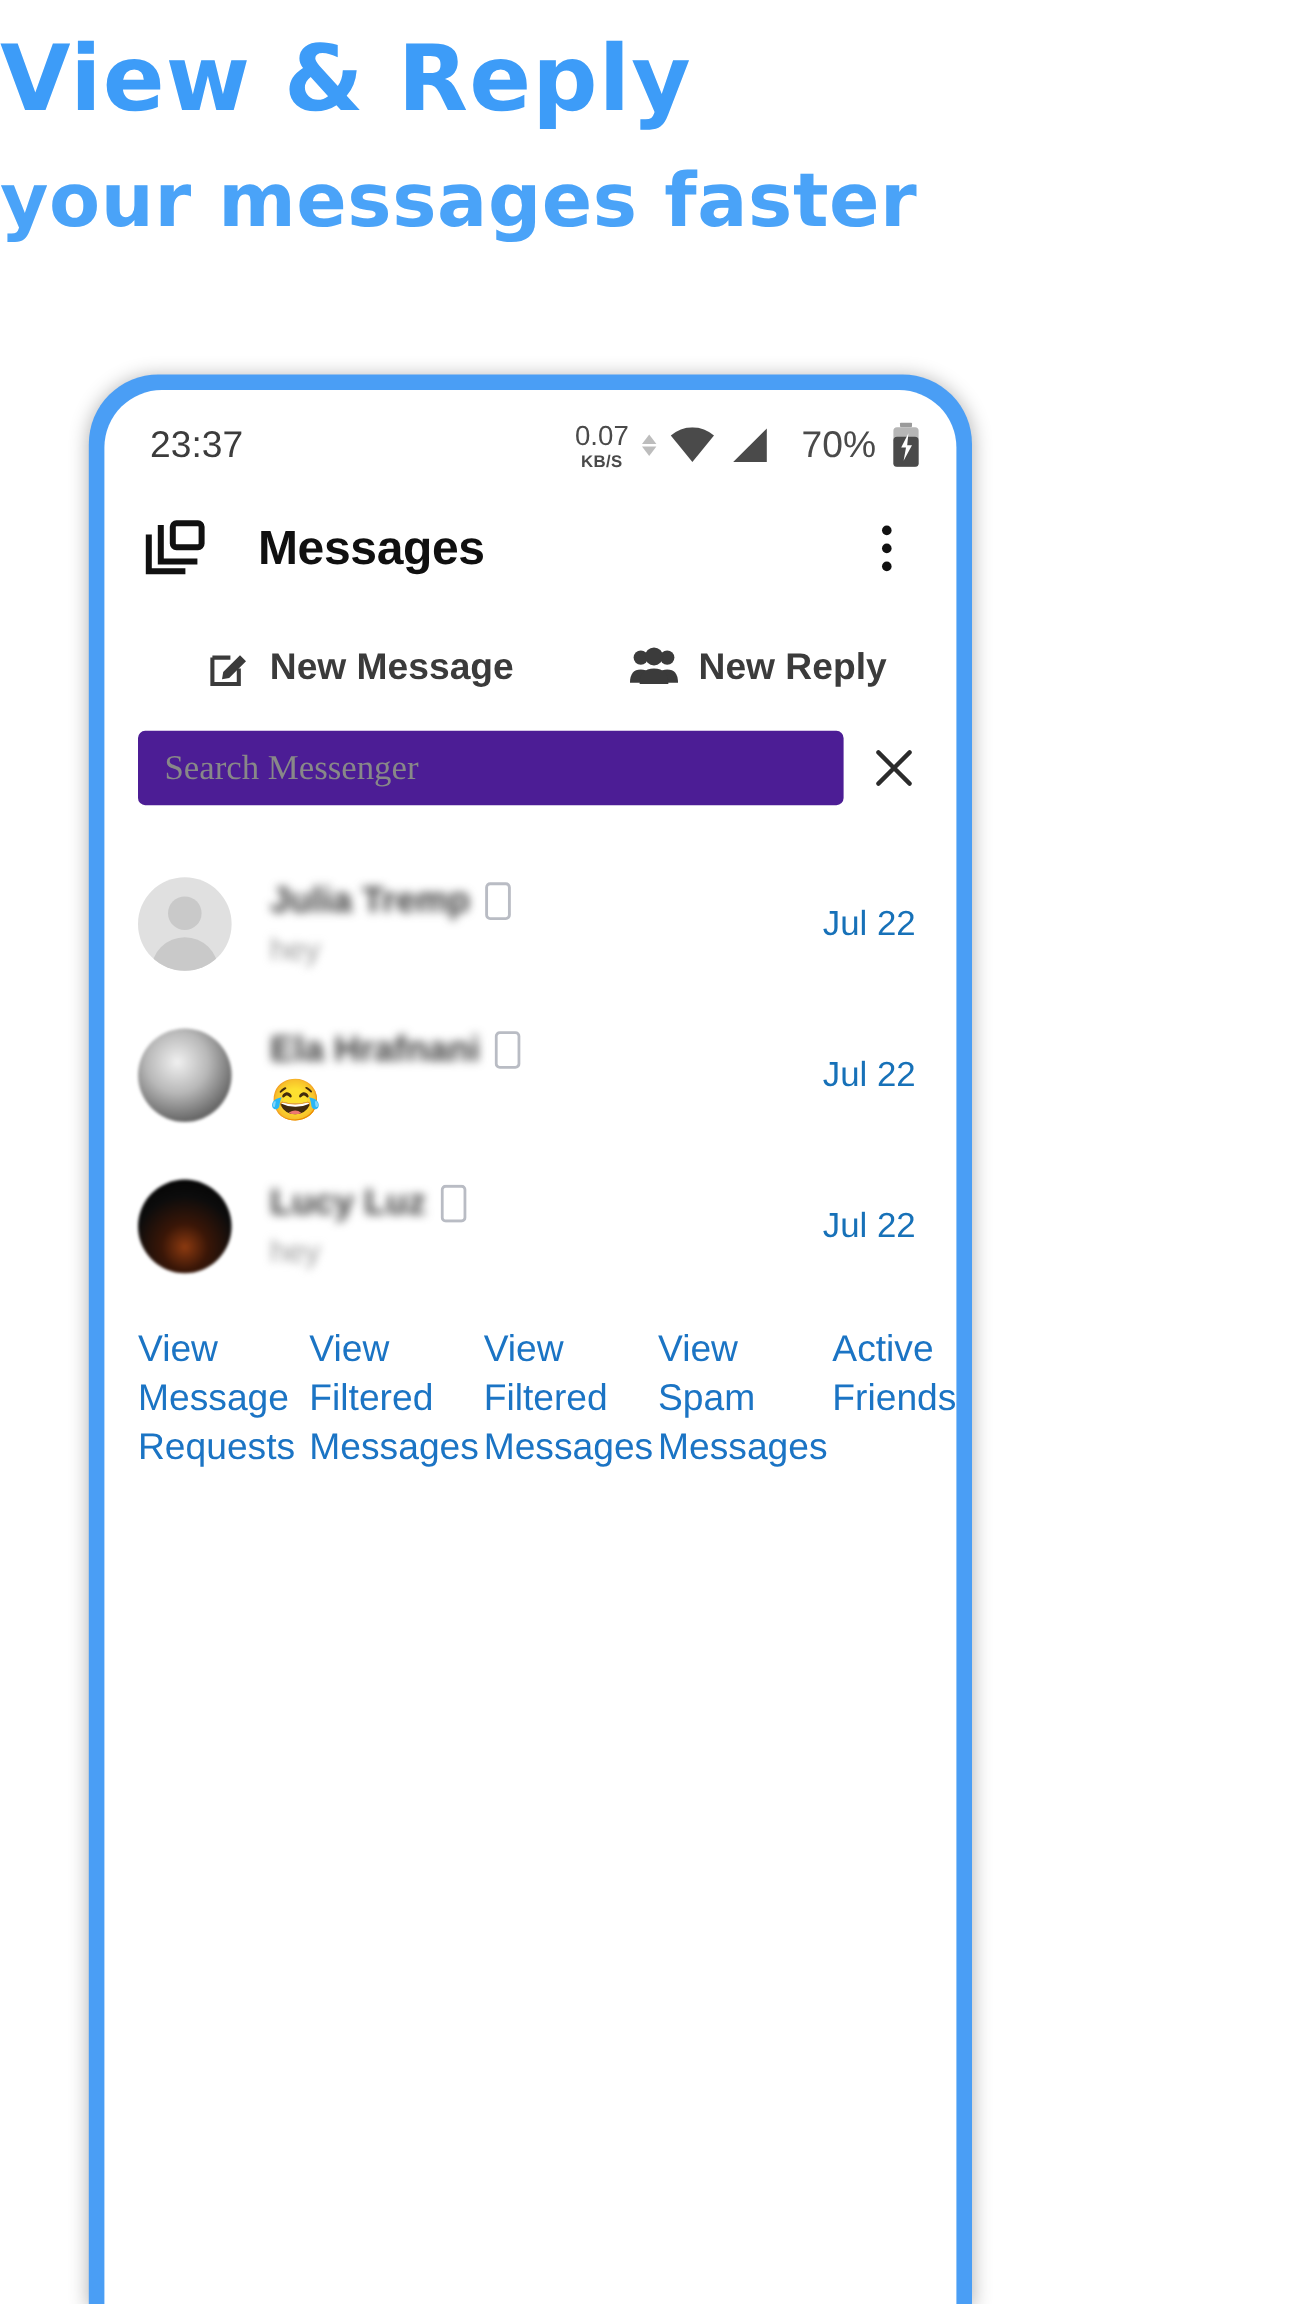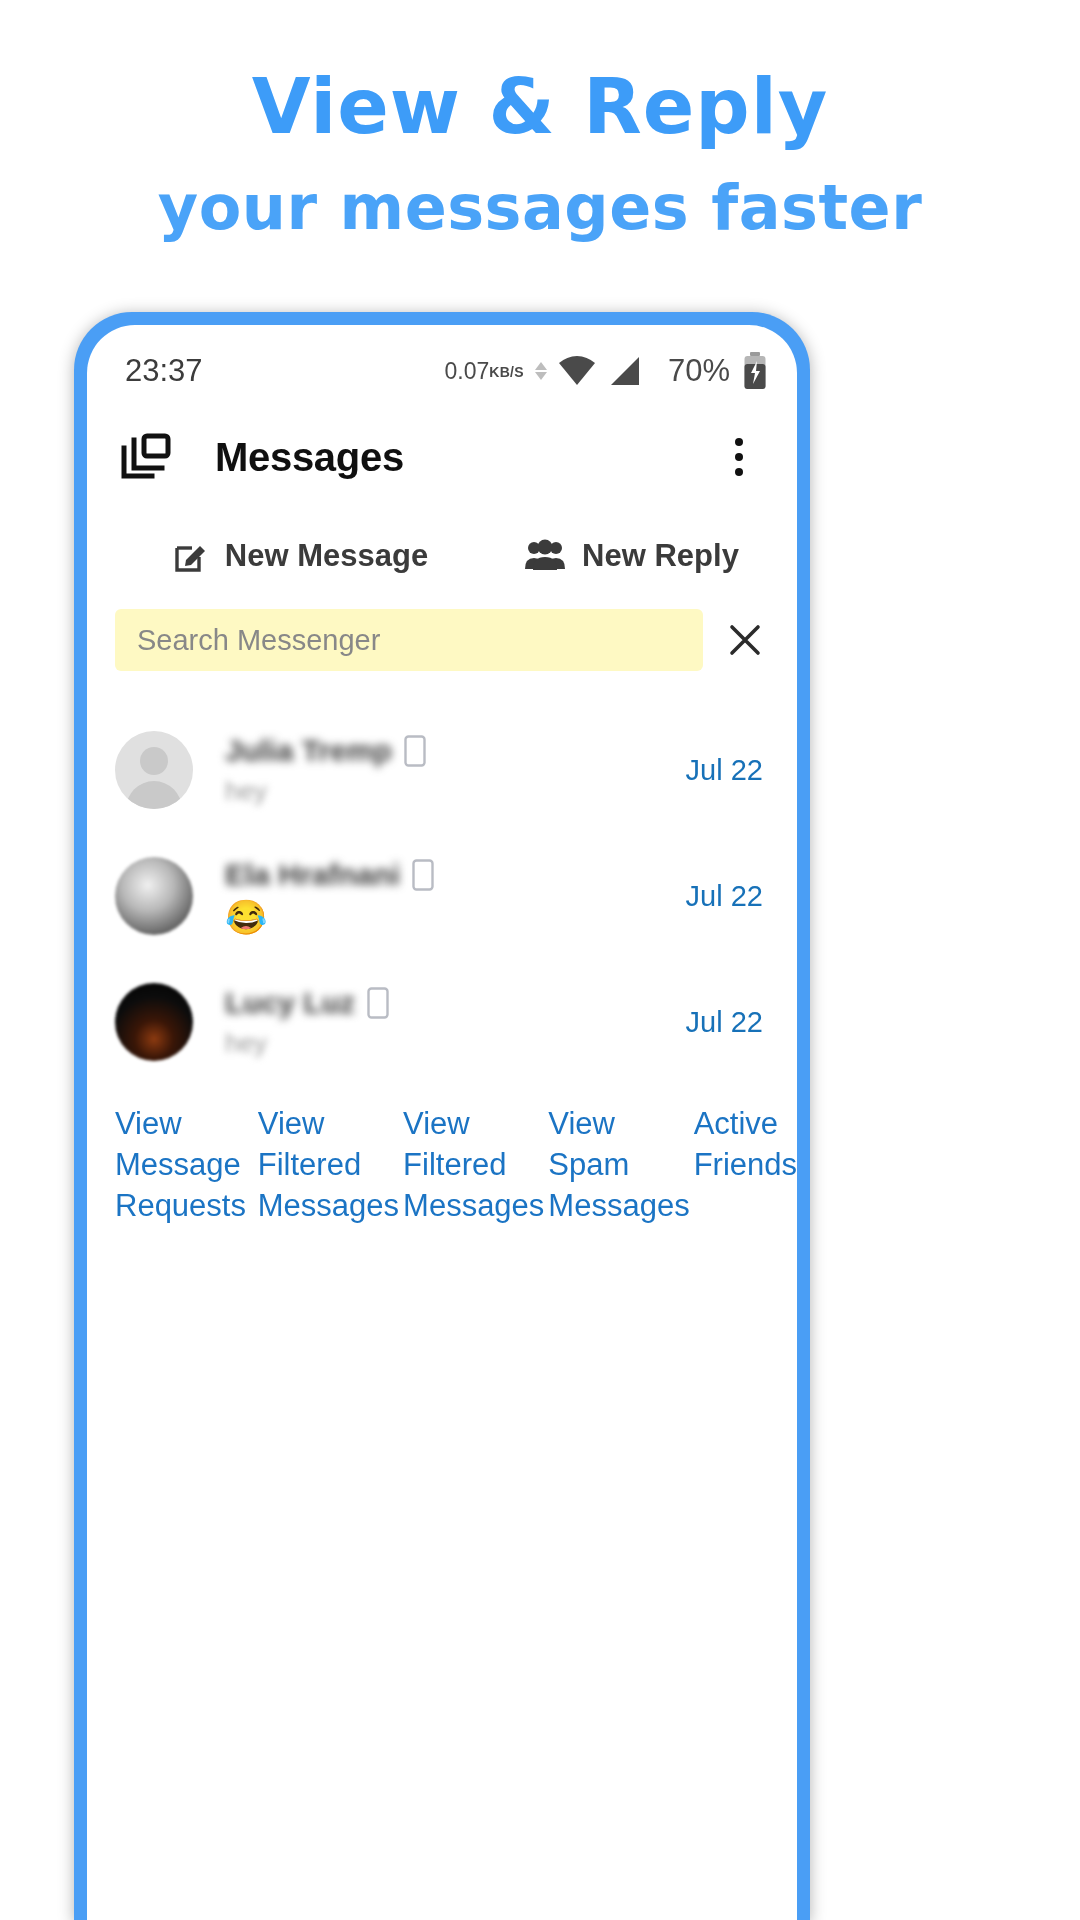--- a/index.html
+++ b/index.html
@@ -6,22 +6,21 @@
   html, body {
     width: 1080px; height: 1920px;
     background: #ffffff;
     font-family: "Liberation Sans", sans-serif;
     overflow: hidden;
   }
 
   
   .promo {
     width: 1080px;
-    padding-top: 69px;
-    text-align: center;
+    padding-top: 28px;
   }
   .promo-line1 {
     font-family: "DejaVu Sans", sans-serif;
     font-size: 76px;
     font-weight: 700;
     letter-spacing: 1px;
     color: #3d9cf8;
     line-height: 1.0;
   }
   .promo-line2 {
@@ -74,20 +73,21 @@
     color: #3c3c3c;
     font-family: "Liberation Sans", sans-serif;
   }
   .status-right {
     display: flex;
     align-items: center;
     gap: 11px;
   }
   .netspeed {
     display: flex;
+    flex-direction: column;
     align-items: center;
     line-height: 1.0;
     color: #4a4a4a;
   }
   .netspeed .val { font-size: 23px; font-weight: 400; }
   .netspeed .unit { font-size: 14px; font-weight: 700; margin-top: 2px; letter-spacing: 0.3px; }
   .sync-arrows {
     display: flex;
     flex-direction: column;
     align-items: center;
@@ -174,25 +174,26 @@
   .search-row {
     display: flex;
     align-items: center;
     padding: 0 24px 0 28px;
     height: 82px;
     gap: 14px;
   }
   .search-box {
     flex: 1;
     height: 62px;
-    background: #fef9c3;
+    background: #4c1d95;
     border-radius: 6px;
     display: flex;
     align-items: center;
     padding: 0 22px;
+    font-family: Liberation Serif, serif;
   }
   .search-box .ph {
     font-size: 29px;
     color: #888888;
   }
   .search-clear {
     width: 56px; height: 56px;
     display: flex;
     align-items: center;
     justify-content: center;

